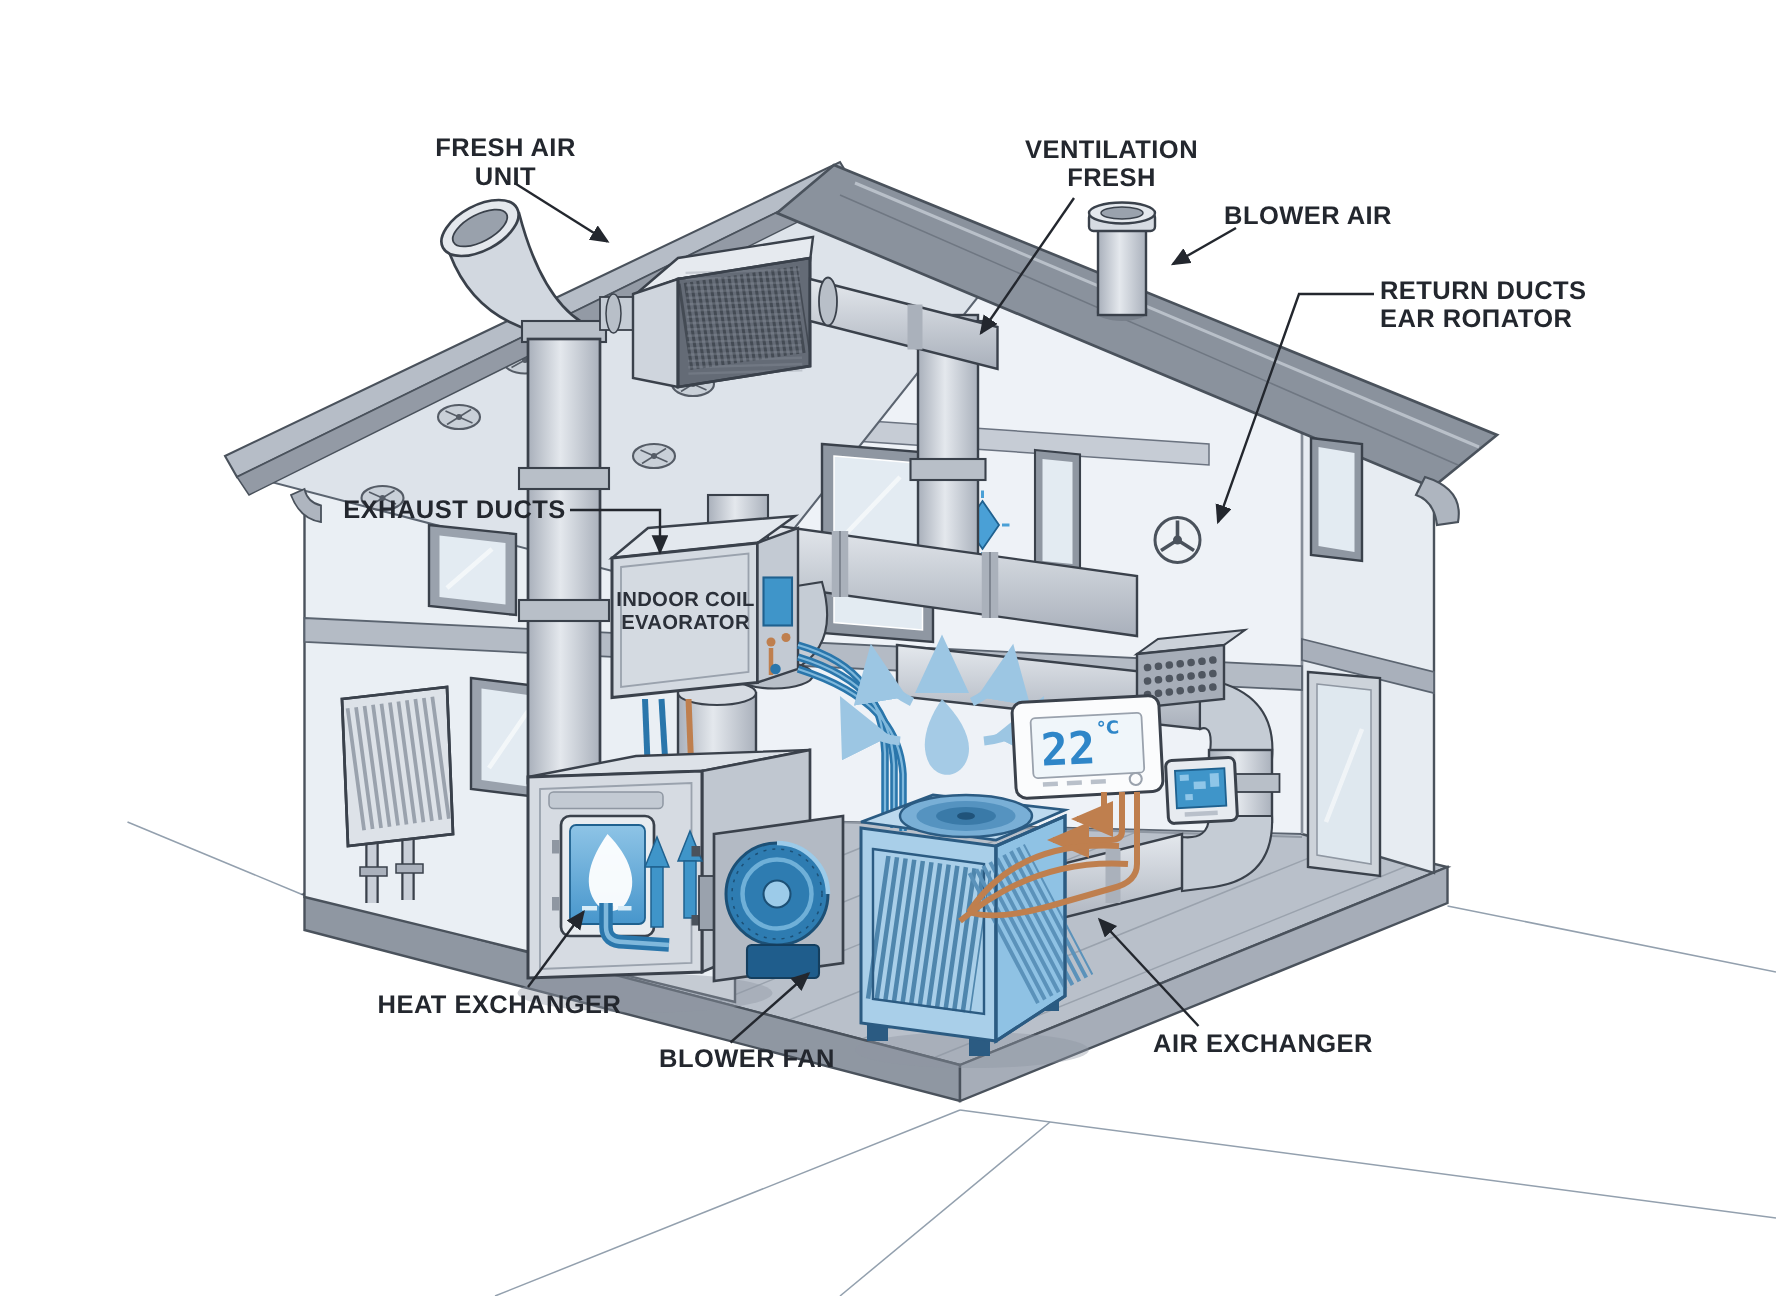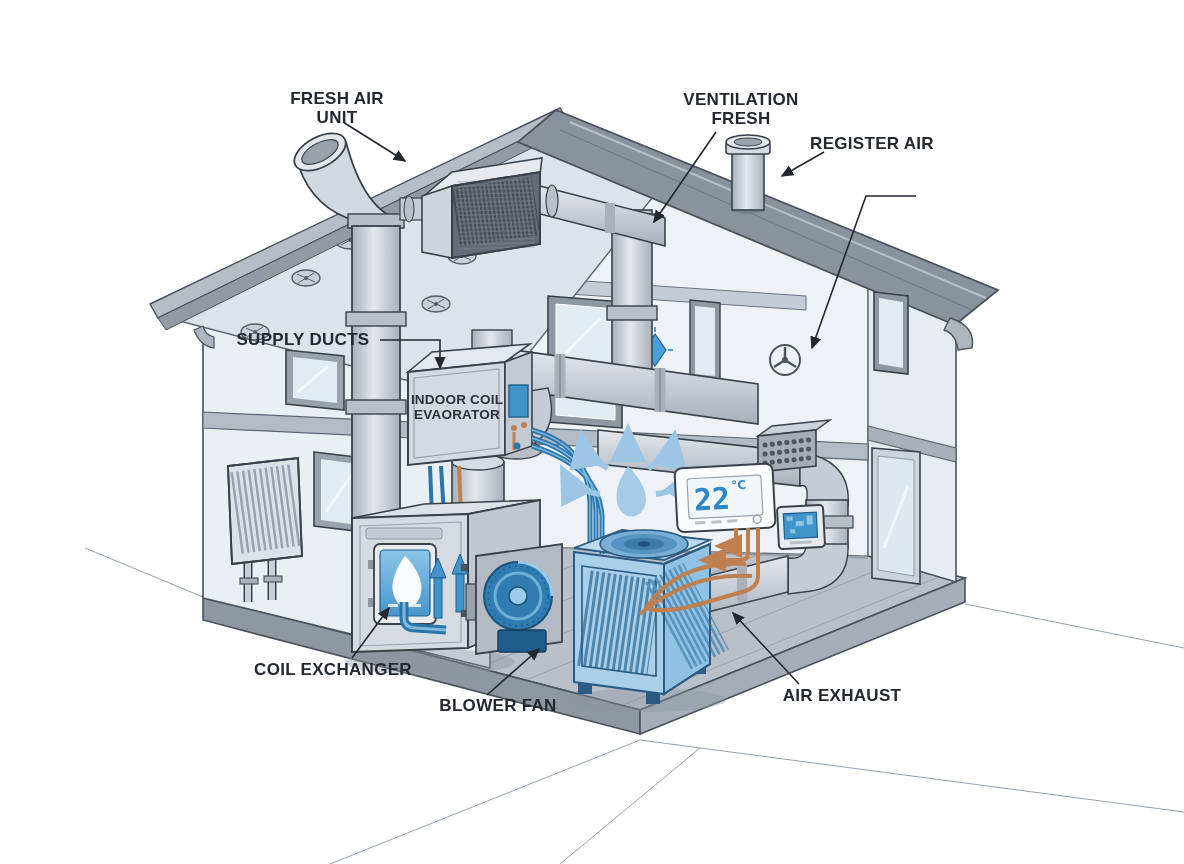--- a/index.html
+++ b/index.html
@@ -389,20 +389,22 @@
     <path d="M352,658 L389,608" marker-end="url(#arw)"></path>
     <path d="M487,695 L539,649" marker-end="url(#arw)"></path>
     <path d="M799,684 L733,613" marker-end="url(#arw)"></path>
   </g>
 </svg>
 
 <div class="lbl" style="left:337px;top:89px">FRESH AIR
 UNIT</div>
 <div class="lbl" style="left:741px;top:90px">VENTILATION
 FRESH</div>
-<div class="lbl" style="left:872px;top:134px">REGISTER AIR</div>
-<div class="lbl" style="left:303px;top:330px">SUPPLY DUCTS</div>
+<div class="lbl" style="left:872px;top:134px">BLOWER AIR</div>
+<div class="lbl left-align" style="left:920px;top:184px">RETURN DUCTS
+EAR ROΠATOR</div>
+<div class="lbl" style="left:303px;top:330px">EXHAUST DUCTS</div>
 <div class="lbl inbox" style="left:457px;top:392px">INDOOR COIL
 EVAORATOR</div>
-<div class="lbl" style="left:333px;top:660px">COIL EXCHANGER</div>
+<div class="lbl" style="left:333px;top:660px">HEAT EXCHANGER</div>
 <div class="lbl" style="left:498px;top:696px">BLOWER FAN</div>
-<div class="lbl" style="left:842px;top:686px">AIR EXHAUST</div>
+<div class="lbl" style="left:842px;top:686px">AIR EXCHANGER</div>
 </div>
 
 </body></html>

